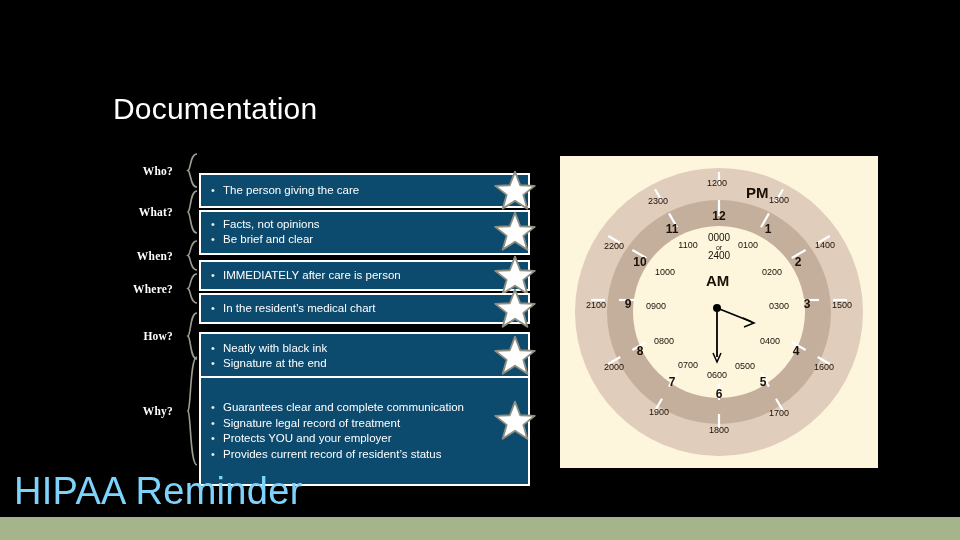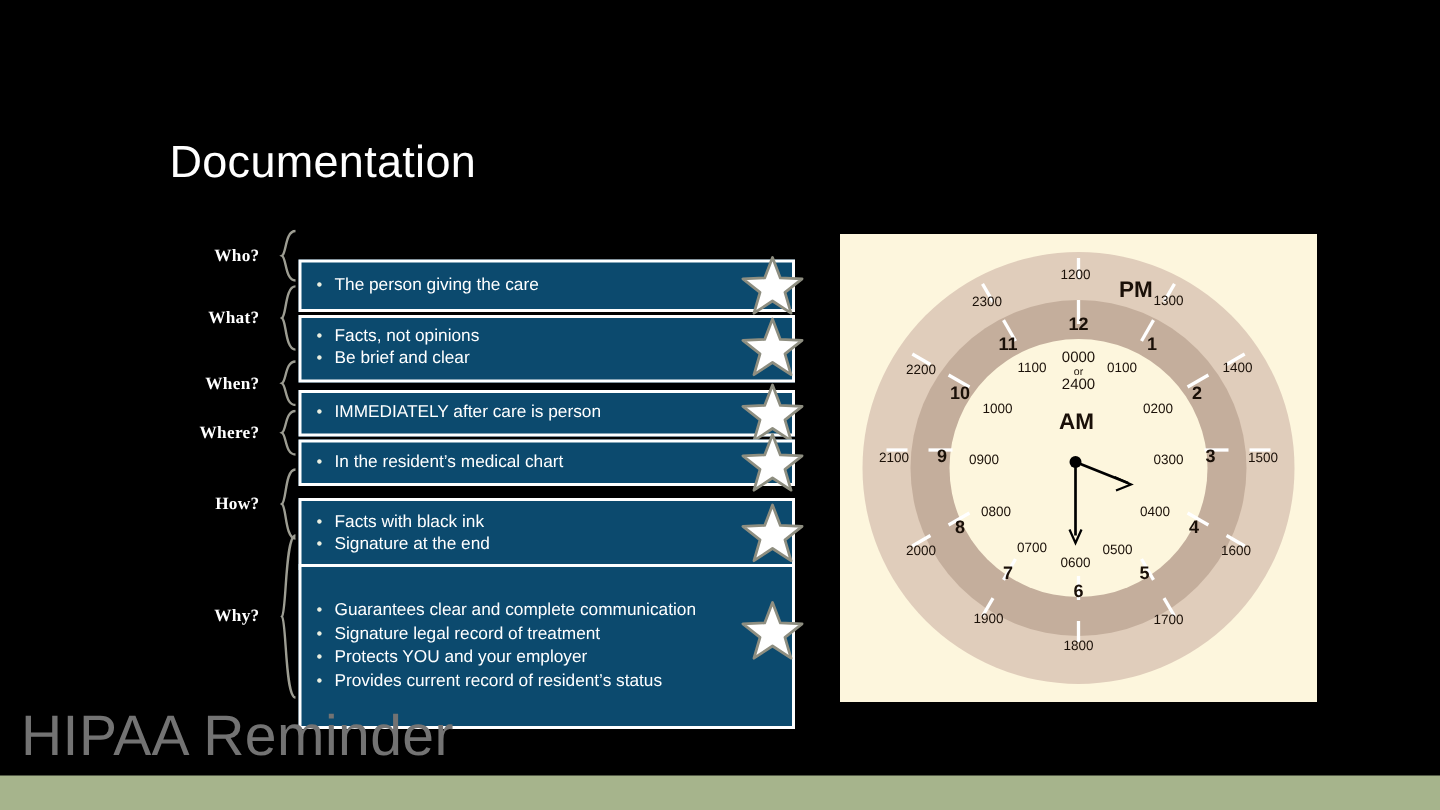--- a/index.html
+++ b/index.html
@@ -18,21 +18,21 @@
   }
 
   
   .doc-title{
     position:absolute;left:113px;top:92px;
     font-size:30px;color:#ffffff;letter-spacing:.2px;
     font-weight:400;white-space:nowrap;
   }
   .hipaa-title{
     position:absolute;left:14px;top:470px;
-    font-size:38px;color:#737373;letter-spacing:.3px;
+    font-size:38px;color:#7dd3fc;letter-spacing:.3px;
     font-weight:400;white-space:nowrap;
   }
 
   
   .qa{position:absolute;left:105px;top:153px;width:425px;height:315px;}
   .qa-row{position:absolute;left:0;display:flex;align-items:center;width:100%;}
 
   .qa-label{
     width:68px;text-align:right;
     font-size:11.5px;color:#ffffff;font-weight:700;
@@ -147,21 +147,21 @@
     </div>
 
     <div class="qa-row" style="top:159px;height:48px;">
       <div class="qa-label">How?</div>
       <div class="brace">
         <svg viewBox="0 0 22 48" preserveAspectRatio="none">
           <path d="M20 1 C13 1 14 22 11 24 C14 26 13 47 20 47" fill="none" stroke="#9d9d92" stroke-width="1.6"></path>
         </svg>
       </div>
       <div class="qa-box">
-        <div class="bullet-line">Facts with black ink</div>
+        <div class="bullet-line">Neatly with black ink</div>
         <div class="bullet-line">Signature at the end</div>
         <svg class="star" viewBox="0 0 50 50">
           <path d="M25 2 L31.2 18.2 L48.5 18.9 L34.9 29.6 L39.7 46.2 L25 36.5 L10.3 46.2 L15.1 29.6 L1.5 18.9 L18.8 18.2 Z" fill="#ffffff" stroke="#8e8e80" stroke-width="2.2" stroke-linejoin="round"></path>
         </svg>
       </div>
     </div>
 
     <div class="qa-row" style="top:203px;height:110px;">
       <div class="qa-label">Why?</div>
       <div class="brace">

